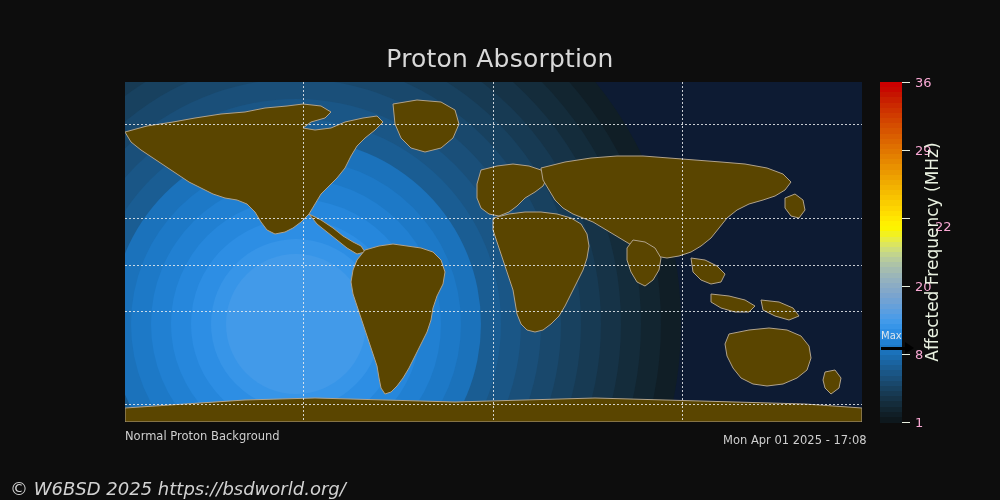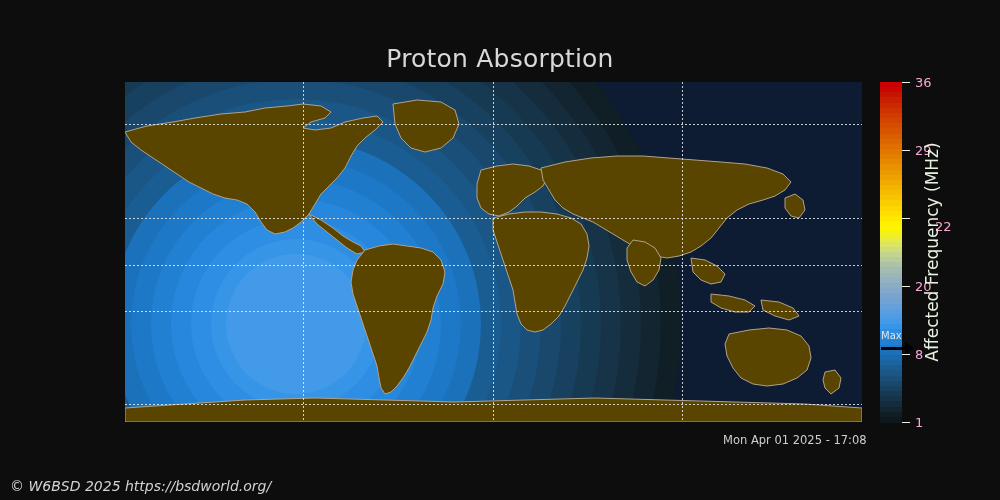--- a/index.html
+++ b/index.html
@@ -57,21 +57,21 @@
   .max-lbl{position:absolute;left:0;top:0;color:#dce6ee;font-size:10px;}
   .max-arrow-line{position:absolute;left:0;top:17px;width:26px;height:3px;background:#000;}
   .max-arrow-head{position:absolute;left:24px;top:12px;width:0;height:0;
     border-top:6px solid transparent;border-bottom:6px solid transparent;
     border-left:9px solid #000;}
 
   
   .cap-left{position:absolute;left:125px;top:429px;color:#cfcfcf;font-size:11.5px;line-height:15px;}
   .cap-right{position:absolute;left:723px;top:433px;color:#cfcfcf;font-size:11.5px;}
   .footer{position:absolute;left:10px;top:478px;color:#d2d2d2;
-    font-size:14px;font-style:italic;}
+    font-size:18px;font-style:italic;}
 </style>
 </head>
 <body>
 
 <div class="page-title">Proton Absorption</div>
 
 <div class="map-wrap">
 
   <div class="map-layer" style="background:#0d1b33;"></div>
 
@@ -255,15 +255,16 @@
   </div>
 <div class="cbar-axis-label">Affected Frequency (MHz)</div>
 
 <div class="max-marker">
   <span class="max-lbl">Max</span>
   <span class="max-arrow-line"></span>
   <span class="max-arrow-head"></span>
 </div>
 
 <div class="cap-left">
+  <div>Normal Proton Background</div>
 </div>
 <div class="cap-right">Mon Apr 01 2025 - 17:08</div>
 <div class="footer">© W6BSD 2025 https://bsdworld.org/</div>
 
 </body></html>

